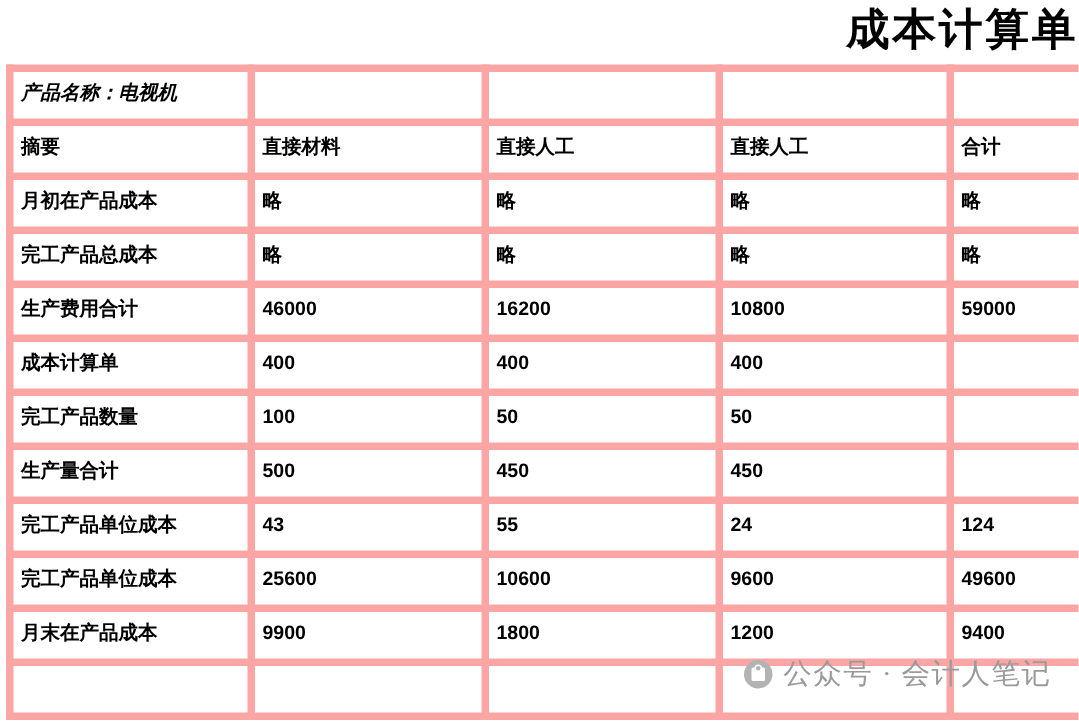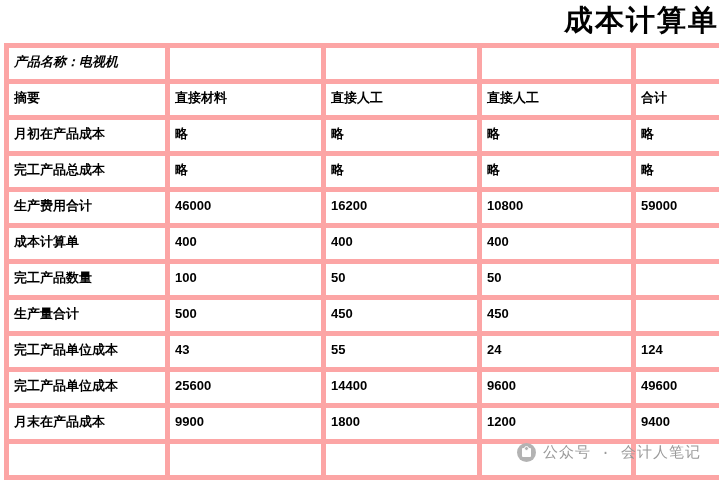--- a/index.html
+++ b/index.html
@@ -70,22 +70,22 @@
     height: 24px;
   }
   .watermark {
     position: absolute;
     right: 18px;
     bottom: 20px;
     display: flex;
     align-items: center;
     gap: 7px;
     color: #9a9a9a;
-    font-size: 15px;
-    font-family: Liberation Mono, monospace;
+    font-size: 19px;
+    font-family: Liberation Serif, serif;
     letter-spacing: 1px;
     white-space: nowrap;
   }
   .wm-badge {
     width: 19px;
     height: 19px;
     border-radius: 50%;
     background: #b3b3b3;
     position: relative;
     flex: 0 0 auto;
@@ -182,21 +182,21 @@
       <tr>
         <td class="col-a">完工产品单位成本</td>
         <td class="col-b">43</td>
         <td class="col-c">55</td>
         <td class="col-d">24</td>
         <td class="col-e">124</td>
       </tr>
       <tr>
         <td class="col-a">完工产品单位成本</td>
         <td class="col-b">25600</td>
-        <td class="col-c">14400</td>
+        <td class="col-c">10600</td>
         <td class="col-d">9600</td>
         <td class="col-e">49600</td>
       </tr>
       <tr>
         <td class="col-a">月末在产品成本</td>
         <td class="col-b">9900</td>
         <td class="col-c">1800</td>
         <td class="col-d">1200</td>
         <td class="col-e">9400</td>
       </tr>

